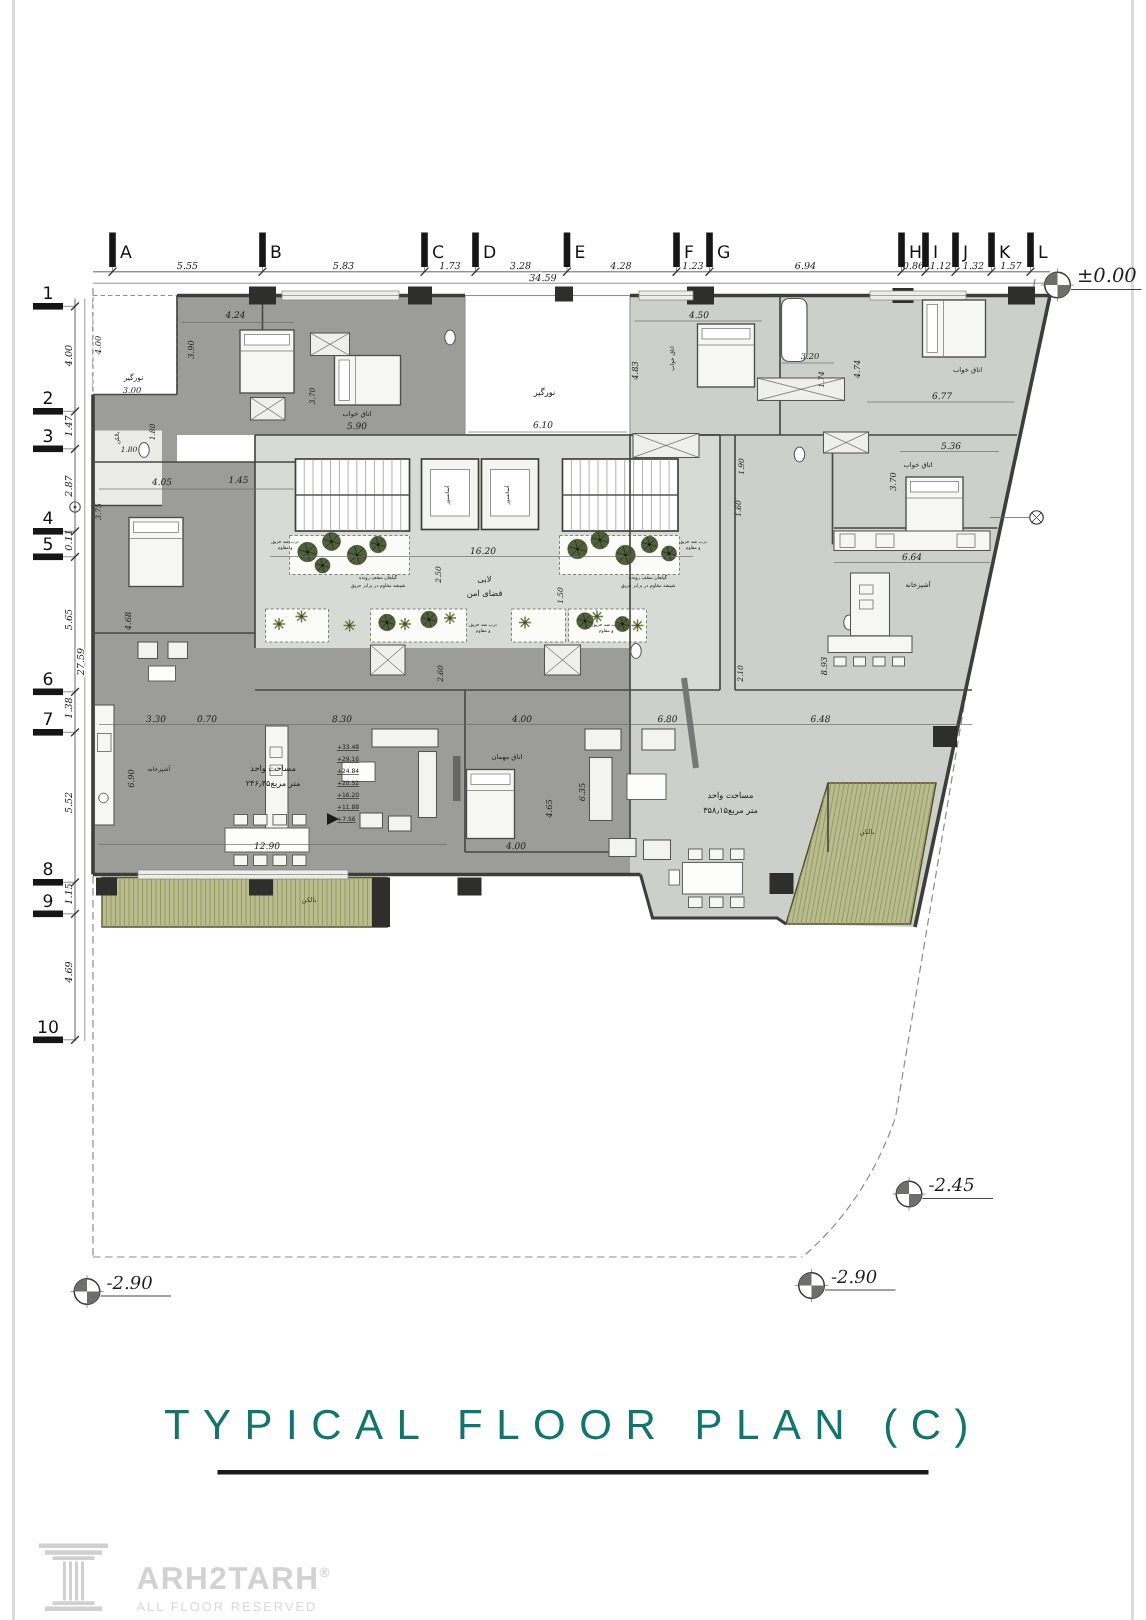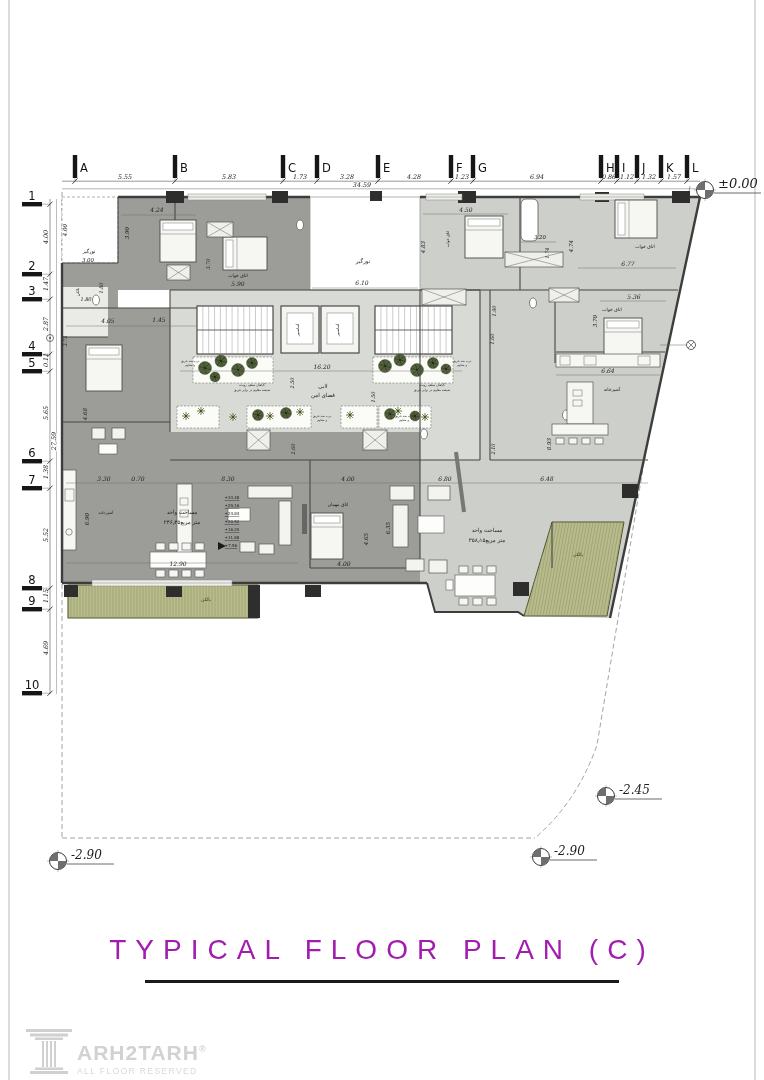--- a/index.html
+++ b/index.html
@@ -1,23 +1,23 @@
 <!DOCTYPE html>
 <html><head>
 <meta charset="utf-8">
 <style>
   html,body{margin:0;padding:0;background:#ffffff;}
   .sheet{position:relative;width:764px;height:1080px;background:#ffffff;overflow:hidden;
          font-family:"Liberation Sans",sans-serif;}
   .plan-svg{position:absolute;left:0;top:0;width:764px;height:1080px;}
   .title-wrap{position:absolute;left:0;right:0;top:934px;text-align:center;}
-  .title{font-size:28px;letter-spacing:9px;color:#a21caf;font-weight:400;
+  .title{font-size:28px;letter-spacing:9px;color:#0f766e;font-weight:400;
          font-family:"Liberation Sans",sans-serif;}
   .title-rule{width:474px;height:3px;background:#1a1a1a;margin:14px auto 0 auto;}
-  .logo{position:absolute;left:26px;top:1022px;display:flex;align-items:flex-end;gap:5px;}
+  .logo{position:absolute;left:26px;top:1022px;display:flex;align-items:flex-end;gap:19px;}
   .logo-text{display:flex;flex-direction:column;}
   .brand{font-weight:bold;font-size:21px;letter-spacing:1px;color:#d2d2d2;line-height:1;}
   .brand sup{font-size:9px;vertical-align:super;}
   .tagline{font-size:8.5px;letter-spacing:1.4px;color:#d9d9d9;margin-top:3px;}
 </style>
 </head>
 <body>
 
 <div class="sheet">
   <div class="plan-svg" id="plan"><svg width="764" height="1080" viewBox="0 0 764 1080">

